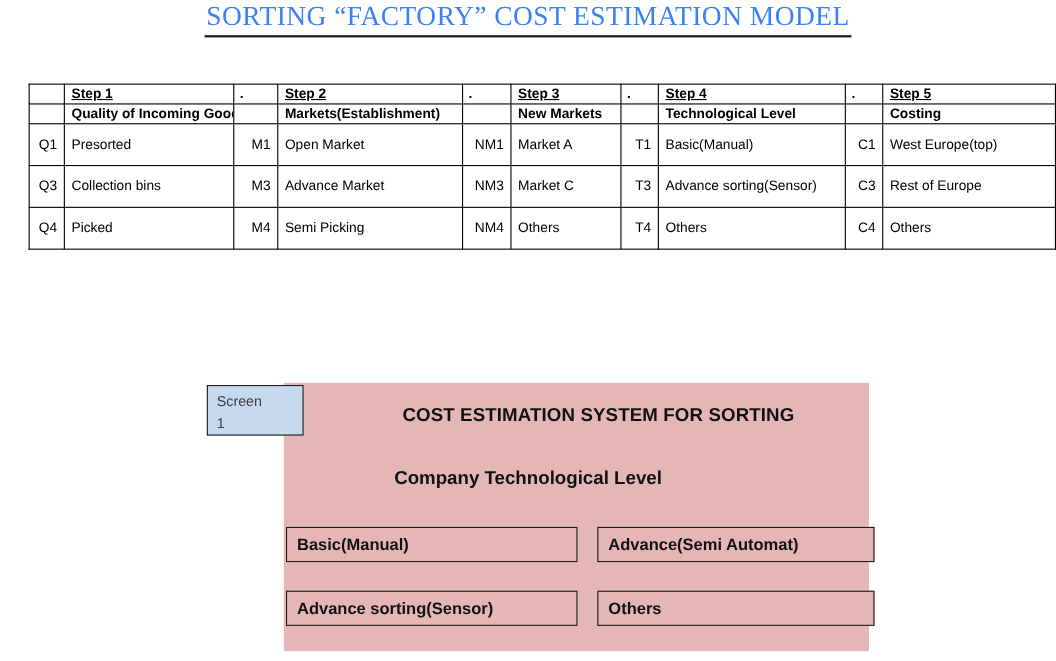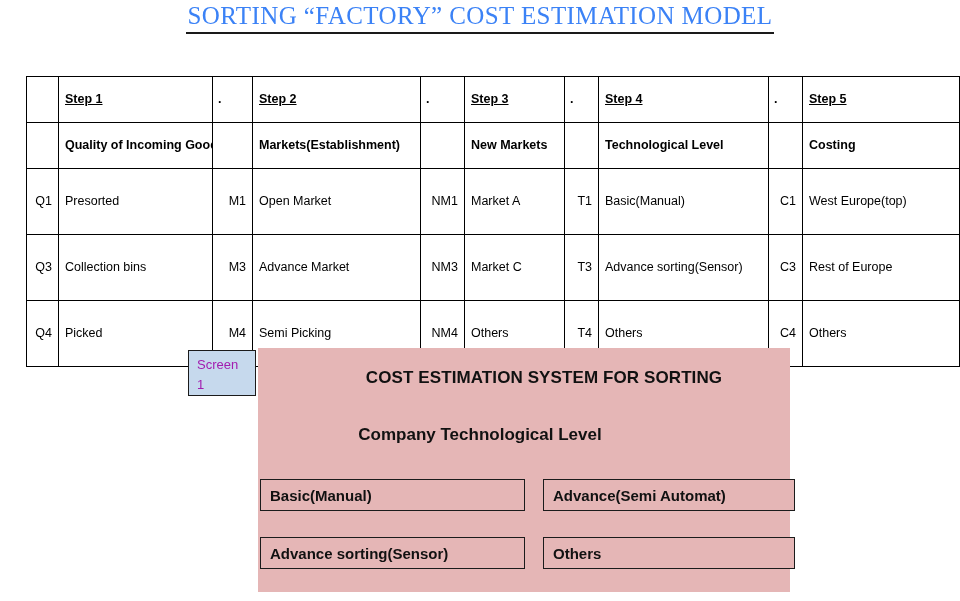--- a/index.html
+++ b/index.html
@@ -40,21 +40,21 @@
     position: absolute;
     left: 26px;
     top: 76px;
     width: 931px;
     border-collapse: collapse;
     table-layout: fixed;
     font-size: 12.5px;
   }
   #steps-table td {
     border: 1.6px solid #000000;
-    padding: 14px 6px;
+    padding: 0 6px;
     vertical-align: middle;
     line-height: 1.25;
     overflow: hidden;
     white-space: nowrap;
   }
   #steps-table tr.row-step td {
     height: 17px;
     font-weight: bold;
   }
   #steps-table tr.row-name td {
@@ -93,27 +93,27 @@
     left: 258px;
     top: 348px;
     width: 532px;
     height: 244px;
     background: #e5b6b6;
   }
   #screen-tag {
     position: absolute;
     left: 188px;
     top: 350px;
-    width: 68px;
+    width: 88px;
     height: 46px;
     background: #c6d9ed;
     border: 1.8px solid #1b1b1b;
     box-sizing: border-box;
     font-size: 13px;
-    color: #a21caf;
+    color: #404040;
     padding: 4px 0 0 8px;
     line-height: 1.55;
   }
   #screen-heading {
     position: absolute;
     left: 258px;
     top: 368px;
     width: 532px;
     text-align: center;
     font-size: 17px;

